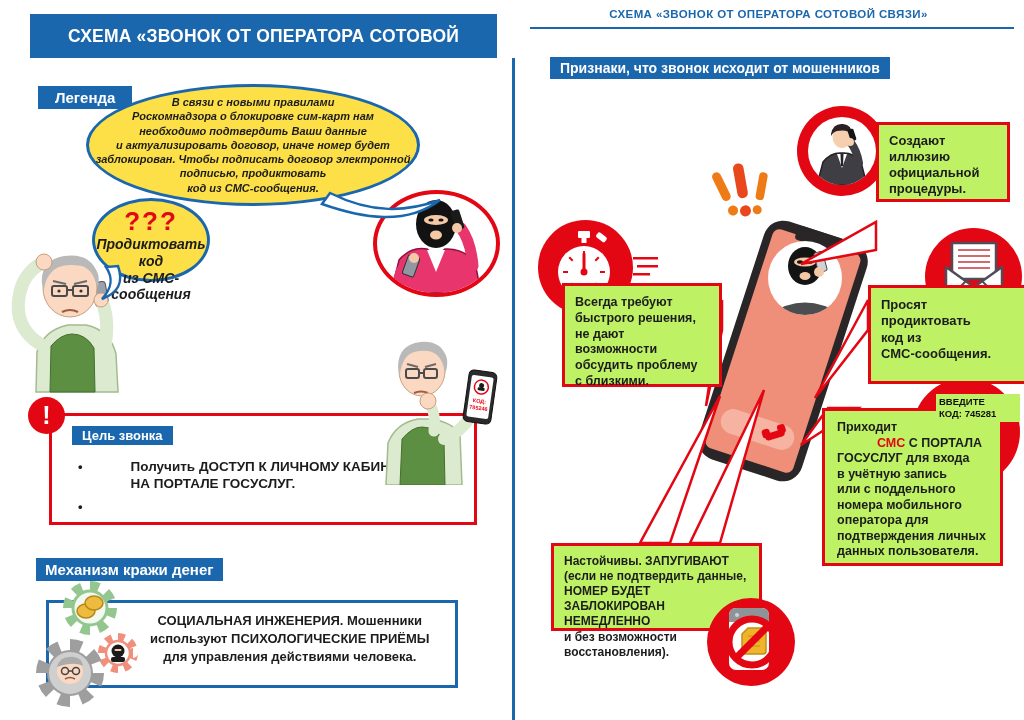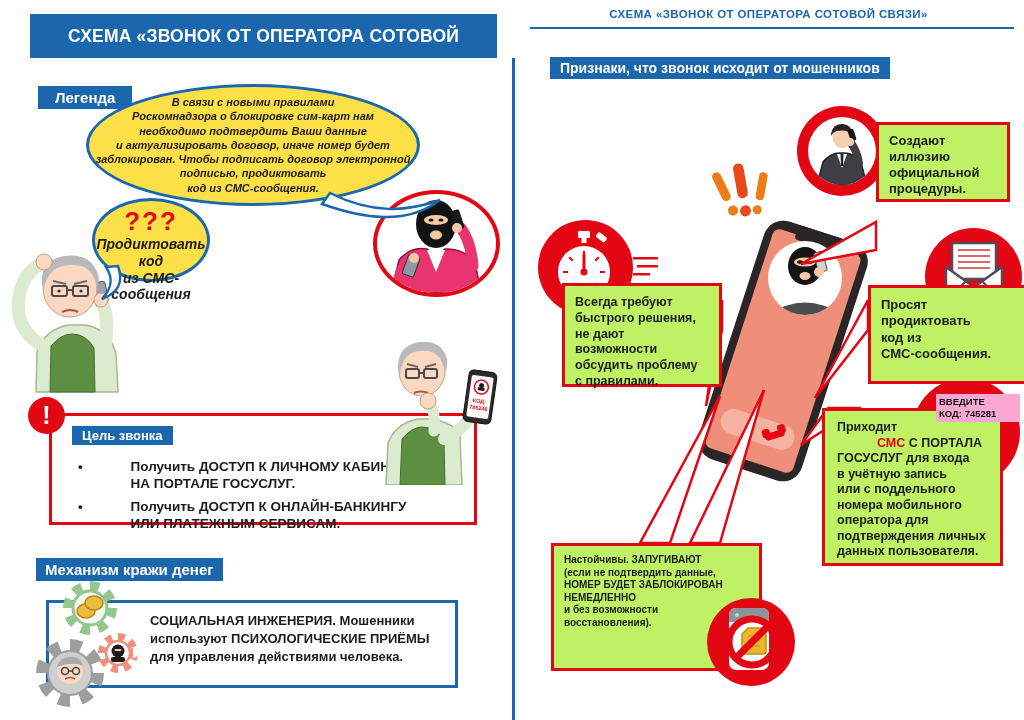--- a/index.html
+++ b/index.html
@@ -32,42 +32,42 @@
   .goal-bullets{position:absolute;left:78px;top:459px;width:380px;z-index:4;}
   .g-row{display:flex;margin-bottom:6px;}
   .g-dot{font-size:13px;font-weight:700;color:#1c1c1c;margin-right:9px;line-height:1.25;}
   .g-txt{font-size:13.5px;font-weight:700;color:#1c1c1c;line-height:1.25;white-space:pre-line;margin-left:39px;}
   .oldman2{position:absolute;left:372px;top:335px;width:126px;height:150px;z-index:5;}
   .mech-lbl{left:36px;top:558px;padding:3px 9px;font-size:15px;}
   .mech-box{position:absolute;left:46px;top:600px;width:412px;height:88px;border:3px solid #1b67ae;
             box-sizing:border-box;background:#fff;z-index:1;}
   .gears{position:absolute;left:18px;top:573px;width:125px;height:140px;z-index:5;}
   .mech-text{position:absolute;left:150px;top:612px;font-size:13px;font-weight:700;color:#1c1c1c;
-             line-height:1.38;white-space:pre-line;z-index:4;}
+             line-height:1.38;white-space:pre-line;z-index:4;text-align:center;}
   .divider{position:absolute;left:512px;top:58px;width:3px;height:662px;background:#1b67ae;}
 
   
   .r-header{position:absolute;left:513px;top:8px;width:511px;text-align:center;color:#1b67ae;
             font-weight:700;font-size:11.5px;letter-spacing:.4px;}
   .r-underline{position:absolute;left:530px;top:27px;width:484px;height:2px;background:#1b67ae;}
   .signs-lbl{left:550px;top:57px;padding:3px 10px;font-size:14px;}
   .overlay-right{position:absolute;left:513px;top:0;width:511px;height:720px;z-index:1;}
   .overlay-left{position:absolute;left:0;top:0;width:513px;height:720px;z-index:4;pointer-events:none;}
   .c-businessman{left:797px;top:106px;width:90px;height:90px;}
   .c-stopwatch{left:538px;top:220px;width:95px;height:95px;}
   .c-envelope{left:925px;top:228px;width:97px;height:97px;}
   .c-vvedite{left:912px;top:378px;width:108px;height:108px;}
   .c-sim{left:707px;top:598px;width:88px;height:88px;z-index:6;}
   .box-official{left:876px;top:122px;width:134px;height:80px;padding:8px 10px;font-size:13px;line-height:1.22;}
   .box-urgency{left:562px;top:283px;width:160px;height:104px;padding:9px 10px;font-size:12.5px;line-height:1.26;}
   .box-code{left:868px;top:285px;width:161px;height:99px;padding:9px 10px;font-size:13px;line-height:1.26;}
   .box-sms{left:822px;top:408px;width:181px;height:158px;padding:9px 12px;font-size:12.5px;line-height:1.24;}
   .box-sms .sms-red{color:#e30613;margin-left:40px;}
-  .box-threat{left:551px;top:543px;width:211px;height:128px;padding:8px 10px;font-size:10px;line-height:1.26;}
-  .badge{position:absolute;left:936px;top:394px;width:78px;background:#f9a8d4;color:#111;font-weight:700;
+  .box-threat{left:551px;top:543px;width:211px;height:88px;padding:8px 10px;font-size:12px;line-height:1.26;}
+  .badge{position:absolute;left:936px;top:394px;width:78px;background:#bef264;color:#111;font-weight:700;
          font-size:9.5px;line-height:1.25;padding:2px 3px;white-space:pre-line;z-index:5;}
 </style>
 </head>
 <body>
 
 <div id="canvas">
 
   <div class="hdr-bar">
     <span>СХЕМА «ЗВОНОК ОТ ОПЕРАТОРА СОТОВОЙ СВЯЗИ»</span>
   </div>
@@ -138,22 +138,20 @@
   <div class="alert-circle">!</div>
   <div class="blue-label goal-lbl">Цель звонка</div>
   <div class="goal-bullets">
     <div class="g-row">
       <span class="g-dot">•</span>
       <span class="g-txt">Получить ДОСТУП К ЛИЧНОМУ КАБИНЕТУ
 НА ПОРТАЛЕ ГОСУСЛУГ.</span>
     </div>
     <div class="g-row">
       <span class="g-dot">•</span>
-      <span class="g-txt">Получить ДОСТУП К ОНЛАЙН-БАНКИНГУ
-ИЛИ ПЛАТЕЖНЫМ СЕРВИСАМ.</span>
     </div>
   </div>
 
   <div class="oldman2">
     <svg width="126" height="150" viewBox="0 0 126 150">
       <path d="M14 150 L16 108 Q24 88 46 84 L60 84 Q82 88 88 100 L90 150 Z" fill="#dcead0" stroke="#a3bb8e" stroke-width="1.5"></path>
       <path d="M28 150 L30 104 Q40 92 50 92 Q64 92 72 106 L73 150 Z" fill="#5d8f43" stroke="#456f2e"></path>
       <ellipse cx="50" cy="36" rx="23" ry="25" fill="#fbd8c2" stroke="#c99f7e"></ellipse>
       <path d="M26 32 Q26 10 48 7 Q70 5 75 24 Q76 32 73 38 Q70 18 56 16 Q36 14 31 28 Q28 34 28 42 Z" fill="#b9b9b9"></path>
       <rect x="34" y="34" width="13" height="9" rx="2" fill="none" stroke="#4a4a4a" stroke-width="2"></rect>
@@ -338,21 +336,21 @@
   </div>
 
   <div class="callout box-official">Создают
 иллюзию
 официальной
 процедуры.</div>
   <div class="callout box-urgency">Всегда требуют
 быстрого решения,
 не дают возможности
 обсудить проблему
-с правилами.</div>
+с близкими.</div>
   <div class="callout box-code">Просят
 продиктовать
 код из
 СМС-сообщения.</div>
   <div class="callout box-sms"><span>Приходит
 </span><span class="sms-red">СМС</span><span> С ПОРТАЛА
 ГОСУСЛУГ</span><span> для входа
 в учётную запись
 или с поддельного
 номера мобильного

